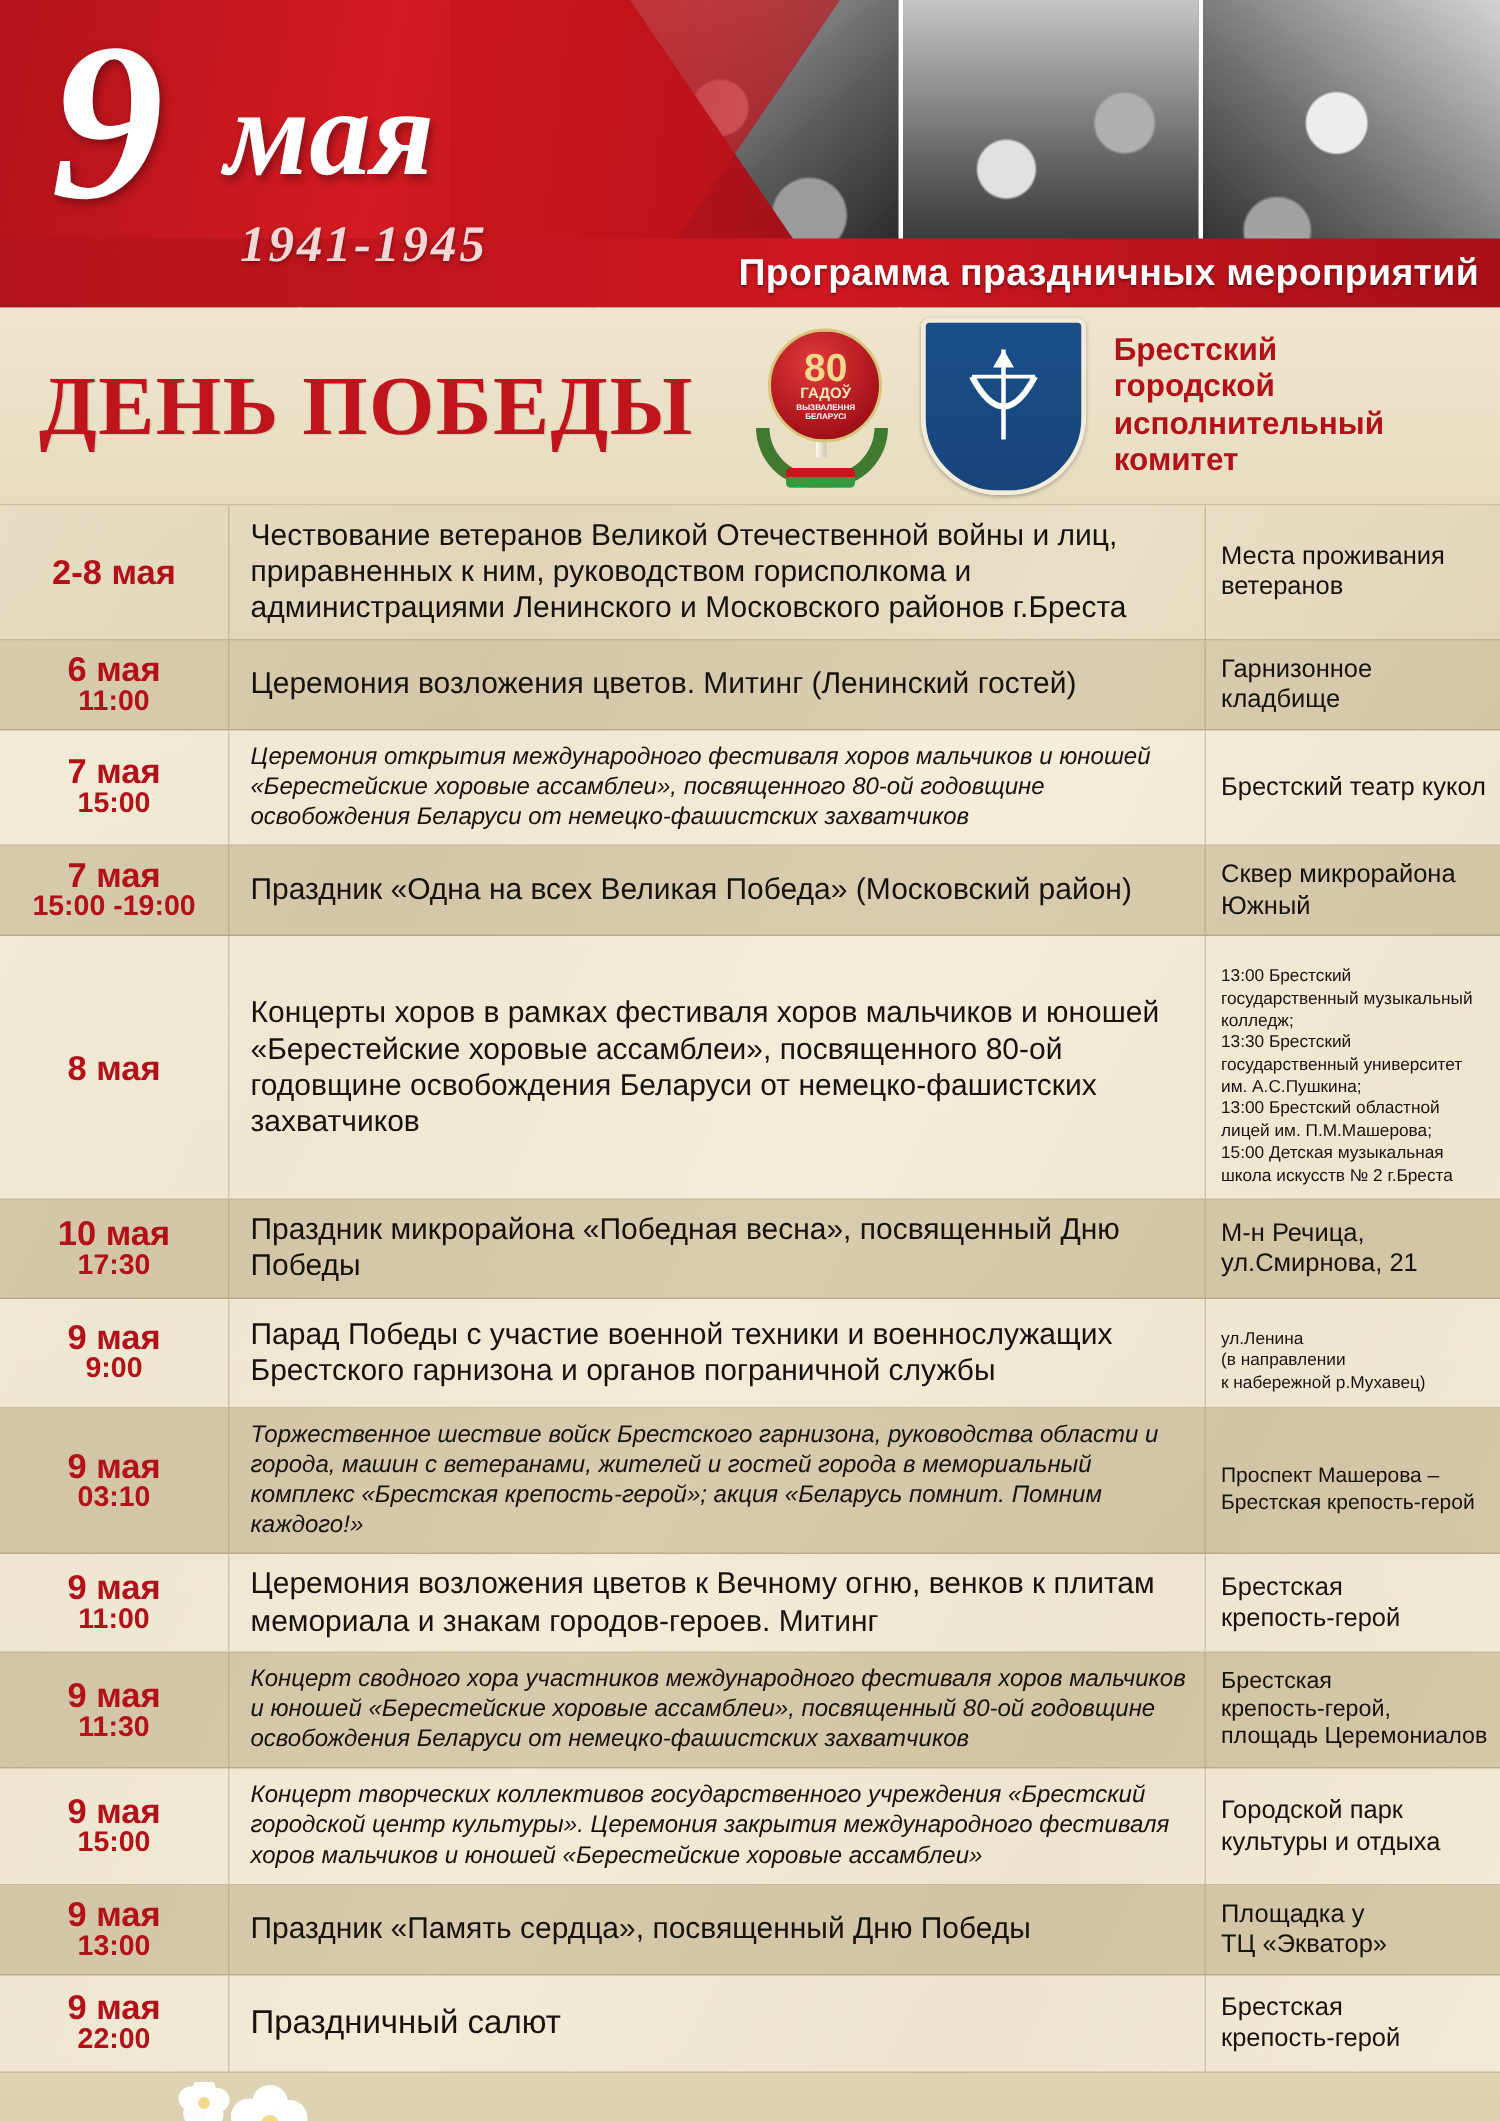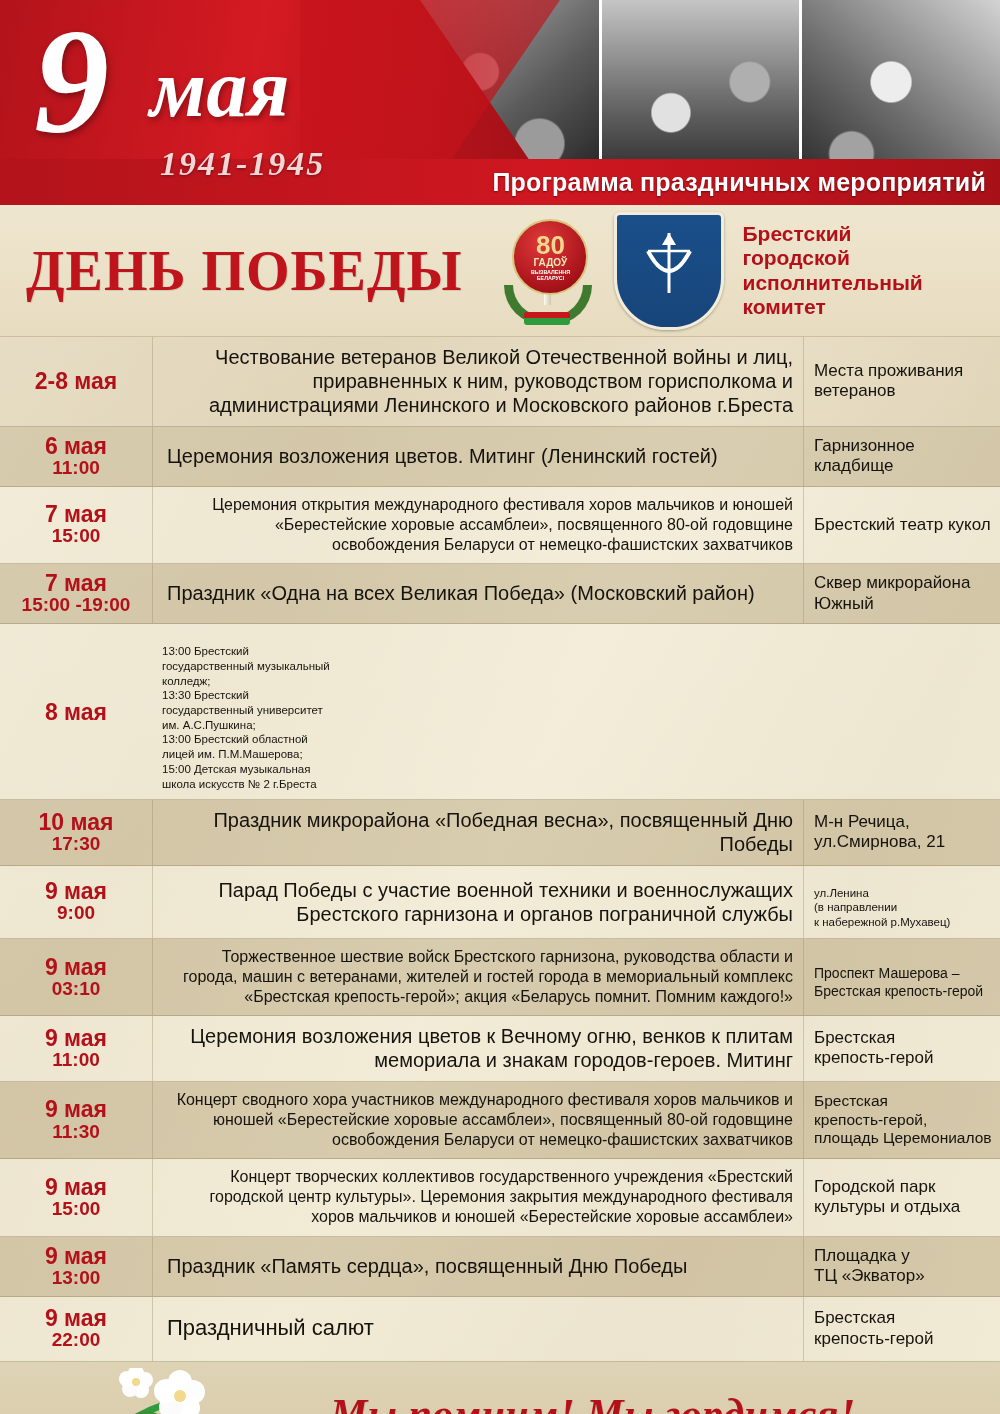--- a/index.html
+++ b/index.html
@@ -266,24 +266,23 @@
   }
   .c-desc {
     flex: 1 1 auto;
     display: flex;
     align-items: center;
     padding: 8px 10px 8px 14px;
     box-sizing: border-box;
     color: #16130e;
     border-left: 1px solid rgba(150,132,98,.35);
     border-right: 1px solid rgba(150,132,98,.35);
-    text-align: right;
   }
   .c-desc .txt { font-size: 20px; line-height: 1.21; }
-  .c-desc.sm .txt { font-size: 16px; line-height: 1.26; }
+  .c-desc.sm .txt { font-size: 16px; line-height: 1.26; font-style: italic; }
   .c-place {
     flex: 0 0 196px;
     display: flex;
     align-items: center;
     padding: 8px 8px 8px 10px;
     box-sizing: border-box;
     color: #16130e;
   }
   .c-place .txt { font-size: 17px; line-height: 1.2; white-space: pre-line; }
   .c-place.tiny .txt { font-size: 11.5px; line-height: 1.28; margin-top: 12px; }
@@ -422,20 +421,23 @@
       <div class="c-place">
         <div class="txt">Сквер микрорайона
 Южный</div>
       </div>
     </div>
 
     <div class="row alt">
       <div class="c-date">
         <div class="d">8 мая</div>
         <div class="t"></div>
+      </div>
+      <div class="c-desc">
+        <div class="txt">Концерты хоров в рамках фестиваля хоров мальчиков и юношей «Берестейские хоровые ассамблеи», посвященного 80-ой годовщине освобождения Беларуси от немецко-фашистских захватчиков</div>
       </div>
       <div class="c-place tiny">
         <div class="txt">13:00 Брестский государственный музыкальный колледж;
 13:30 Брестский государственный университет им. А.С.Пушкина;
 13:00 Брестский областной лицей им. П.М.Машерова;
 15:00 Детская музыкальная школа искусств № 2 г.Бреста</div>
       </div>
     </div>
 
     <div class="row shade">

